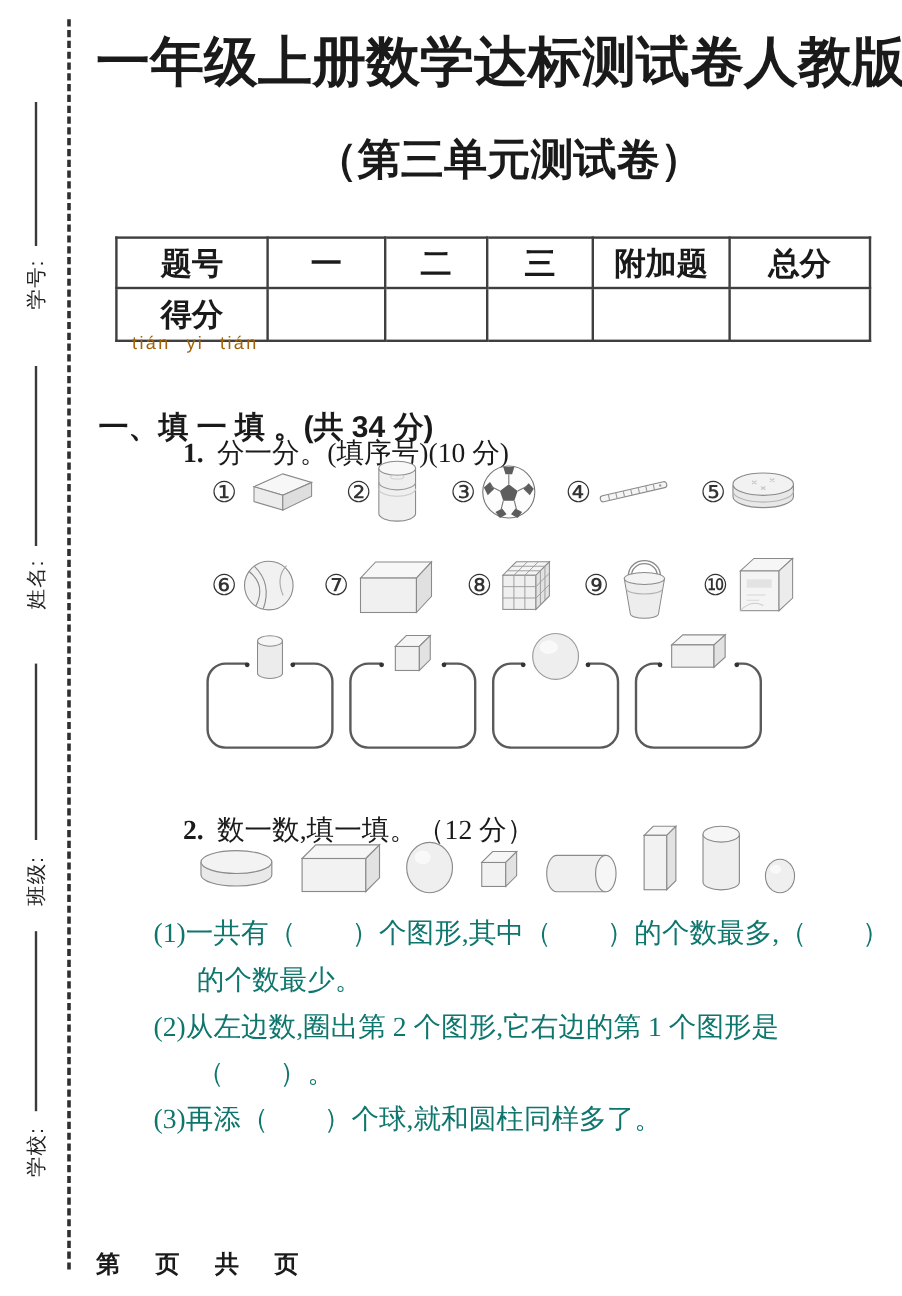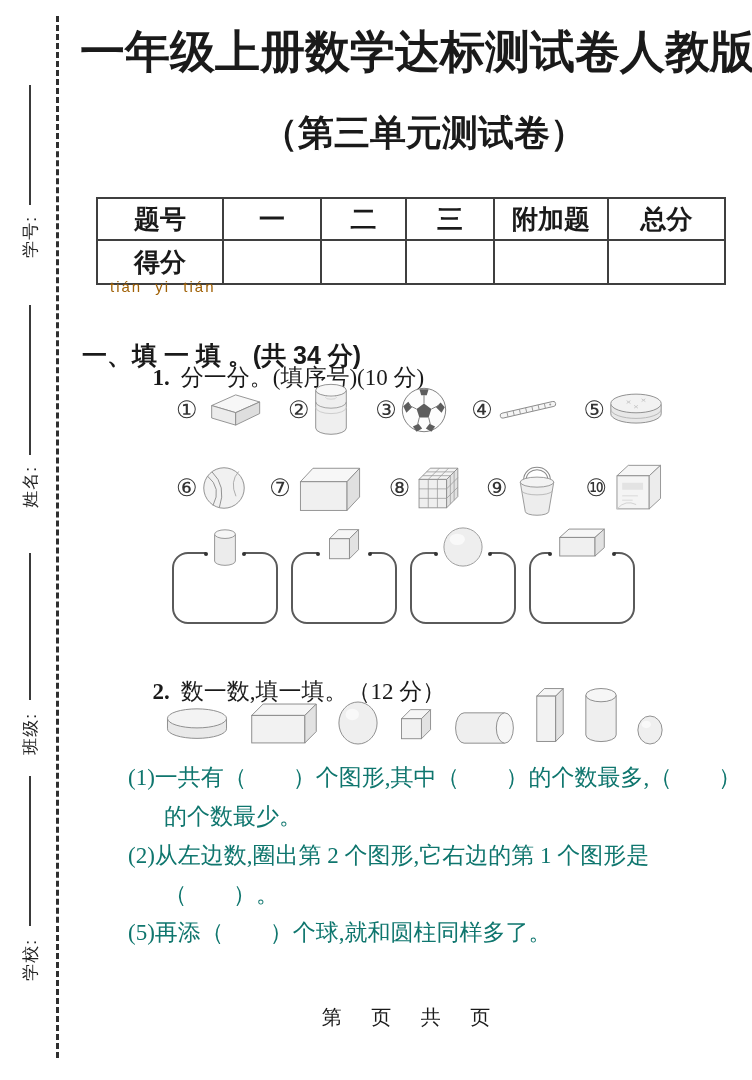--- a/index.html
+++ b/index.html
@@ -44,22 +44,22 @@
              padding:0 6px;z-index:2;line-height:0;}
   .bin-shape::before,.bin-shape::after{content:"";position:absolute;width:4px;height:4px;border-radius:50%;
              background:#333;top:26px;}
   .bin-shape::before{left:-2px;}
   .bin-shape::after{right:-2px;}
   .shape-row{position:absolute;top:680px;left:84px;width:500px;height:66px;
              display:flex;align-items:flex-end;justify-content:space-between;line-height:0;}
   .q-line{position:absolute;left:48px;font-size:23px;font-family:"Liberation Serif",serif;
           white-space:pre-wrap;color:#0f766e;}
   .q-line.indent{left:84px;}
-  .footer{position:absolute;top:1004px;left:0;width:100%;text-align:center;
-          font-size:20px;font-weight:400;letter-spacing:12px;}
+  .footer{position:absolute;top:1040px;left:0;width:100%;text-align:left;
+          font-size:20px;font-weight:700;letter-spacing:12px;}
   svg{display:block;}
 </style>
 </head>
 <body>
 
 <div class="page">
 
   <div class="seal-line"></div>
 
   <div class="mfield" style="top:85px">
@@ -314,17 +314,17 @@
       <svg width="28" height="32" viewBox="0 0 30 34">
         <ellipse cx="15" cy="17" rx="13" ry="15" fill="#efefef" stroke="#8a8a8a"></ellipse>
         <ellipse cx="11" cy="11" rx="5" ry="4" fill="#f9f9f9"></ellipse>
       </svg>
     </div>
 
     <div class="q-line" style="top:762px">(1)一共有（　　）个图形,其中（　　）的个数最多,（　　）</div>
     <div class="q-line indent" style="top:801px">的个数最少。</div>
     <div class="q-line" style="top:840px">(2)从左边数,圈出第 2 个图形,它右边的第 1 个图形是</div>
     <div class="q-line indent" style="top:879px">（　　）。</div>
-    <div class="q-line" style="top:917px">(5)再添（　　）个球,就和圆柱同样多了。</div>
+    <div class="q-line" style="top:917px">(3)再添（　　）个球,就和圆柱同样多了。</div>
 
     <div class="footer">第 页 共 页</div>
   </div>
 </div>
 
 </body></html>

